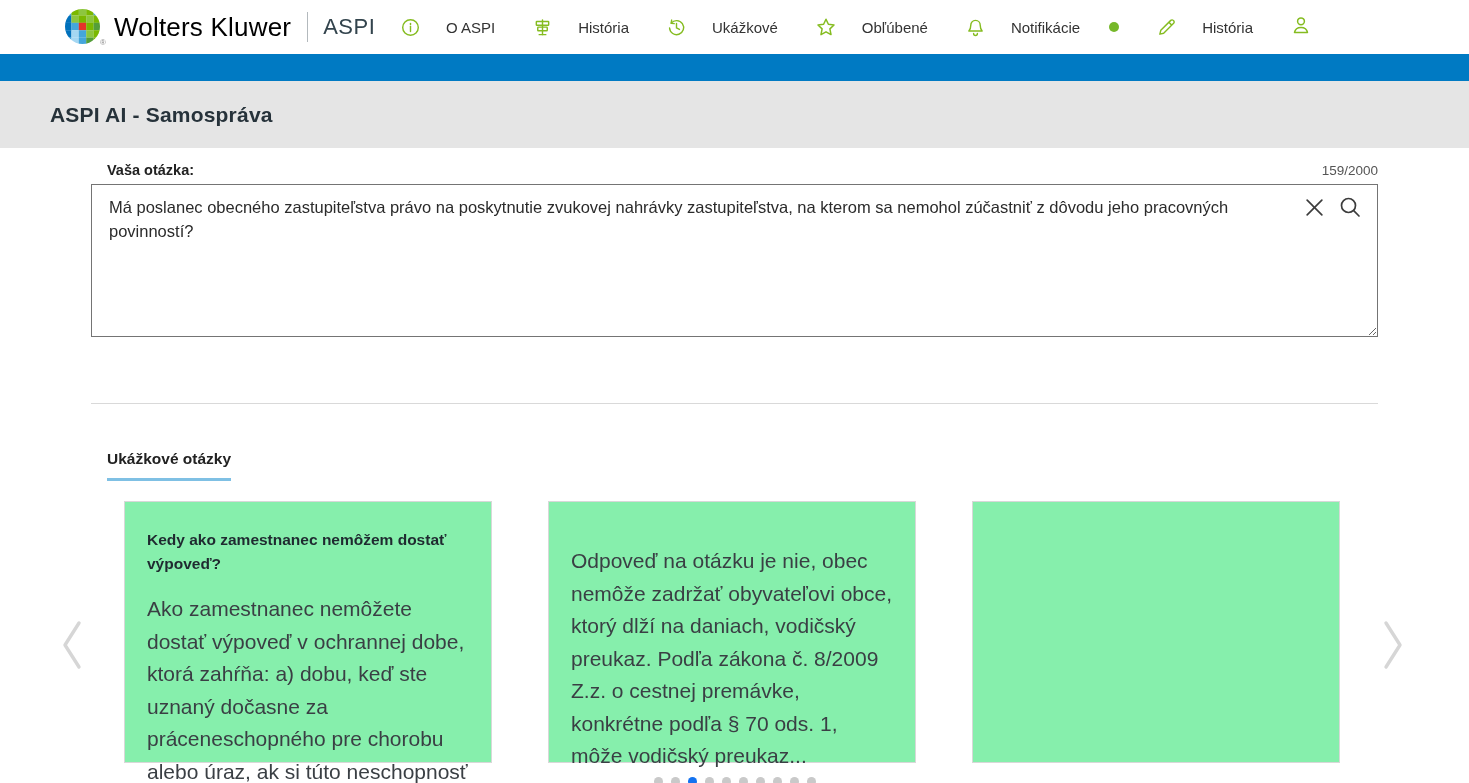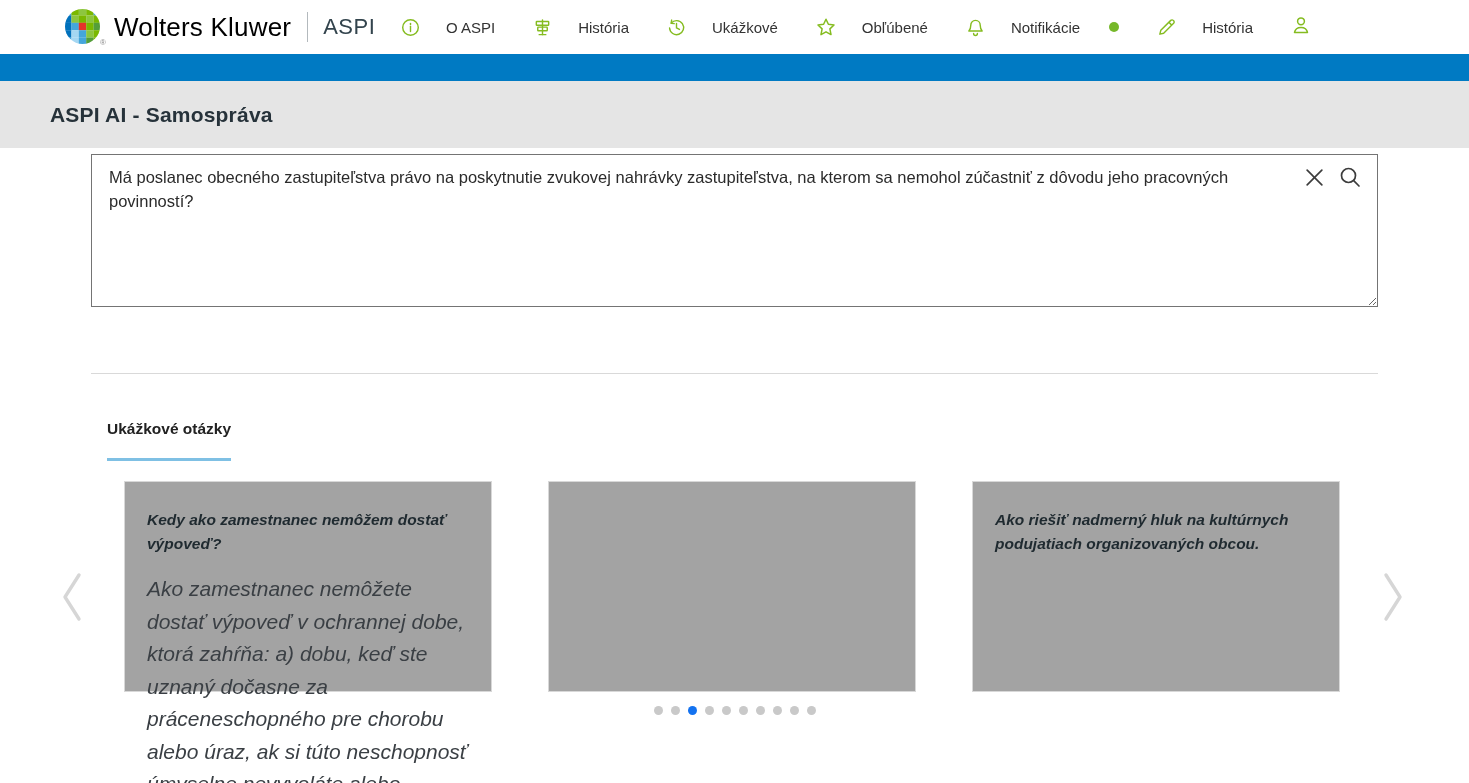--- a/index.html
+++ b/index.html
@@ -56,32 +56,31 @@
   .q-icons { position: absolute; top: 11px; right: 16px; display: flex; align-items: center; gap: 13px; }
   .q-icons .ibtn { cursor: pointer; display: flex; align-items: center; }
 
   .divider { height: 1px; background: #d9d9d9; margin-top: 66px; }
 
   
   .examples-head {
     display: inline-block;
     margin: 46px 0 0 16px;
     font-size: 15.5px; font-weight: bold; color: #222;
-    padding-bottom: 20px;
+    padding-bottom: 10px;
     border-bottom: 3px solid #7fc0e4;
     cursor: pointer;
   }
   .carousel { position: relative; margin-top: 20px; }
   .cards { display: flex; gap: 56px; margin-left: 33px; }
   .card {
-    width: 368px; height: 211px;
-    border: 1px solid #d8d8d8; background: #a3a3a3;
+    width: 368px; height: 262px;
+    border: 1px solid #d8d8d8; background: #86efac;
     padding: 26px 22px;
     cursor: pointer;
-    font-style: italic;
   }
   .card-title { font-size: 15.5px; font-weight: bold; color: #1f2a30; line-height: 1.55; }
   .card-body { font-size: 21px; color: #3a3f44; line-height: 1.55; margin-top: 17px; }
 
   .chev { position: absolute; top: 55%; transform: translateY(-50%); cursor: pointer; line-height: 0; }
   .chev-left { left: -32px; }
   .chev-right { right: -28px; }
 
   .dots { display: flex; justify-content: center; gap: 8px; margin-top: 14px; }
   .dot { width: 9px; height: 9px; border-radius: 50%; background: #c9c9c9; cursor: pointer; }
@@ -204,20 +203,24 @@
   </div>
 </div>
 
 <div class="blue-bar"></div>
 
 <div class="title-band">
   <div class="page-title">ASPI AI - Samospráva</div>
 </div>
 
 <div class="content">
+  <div class="q-row">
+    <span class="q-label">Vaša otázka:</span>
+    <span class="q-counter">159/2000</span>
+  </div>
   <div class="q-box">
     <textarea class="q-textarea" spellcheck="false" style="">Má poslanec obecného zastupiteľstva právo na poskytnutie zvukovej nahrávky zastupiteľstva, na kterom sa nemohol zúčastniť z dôvodu jeho pracovných povinností?</textarea>
     <div class="q-icons">
       <span class="ibtn">
         <span>
           <svg viewBox="0 0 20 20" width="21" height="21" fill="none" stroke="#3c3c3c" stroke-width="1.6" stroke-linecap="round">
               <line x1="3" y1="3" x2="17" y2="17"></line>
               <line x1="17" y1="3" x2="3" y2="17"></line>
             </svg>
         </span>
@@ -247,23 +250,23 @@
           </svg>
       </span>
     </span>
 
     <div class="cards">
       <div class="card">
         <div class="card-title">Kedy ako zamestnanec nemôžem dostať výpoveď?</div>
         <div class="card-body">Ako zamestnanec nemôžete dostať výpoveď v ochrannej dobe, ktorá zahŕňa: a) dobu, keď ste uznaný dočasne za práceneschopného pre chorobu alebo úraz, ak si túto neschopnosť úmyselne nevyvoláte alebo...</div>
       </div>
       <div class="card">
+        <div class="card-body">Odpoveď na otázku je nie, obec nemôže zadržať obyvateľovi obce, ktorý dlží na daniach, vodičský preukaz. Podľa zákona č. 8/2009 Z.z. o cestnej premávke, konkrétne podľa § 70 ods. 1, môže vodičský preukaz...</div>
       </div>
       <div class="card">
-        <div class="card-title">Ako riešiť nadmerný hluk na kultúrnych podujatiach organizovaných obcou.</div>
       </div>
     </div>
 
     <span class="chev chev-right">
       <span>
         <svg viewBox="0 0 26 52" width="26" height="52" fill="none" stroke="#d6d6d6" stroke-width="3.4" stroke-linecap="round" stroke-linejoin="round">
             <polyline points="6,4 20,26 6,48"></polyline>
           </svg>
       </span>
     </span>

